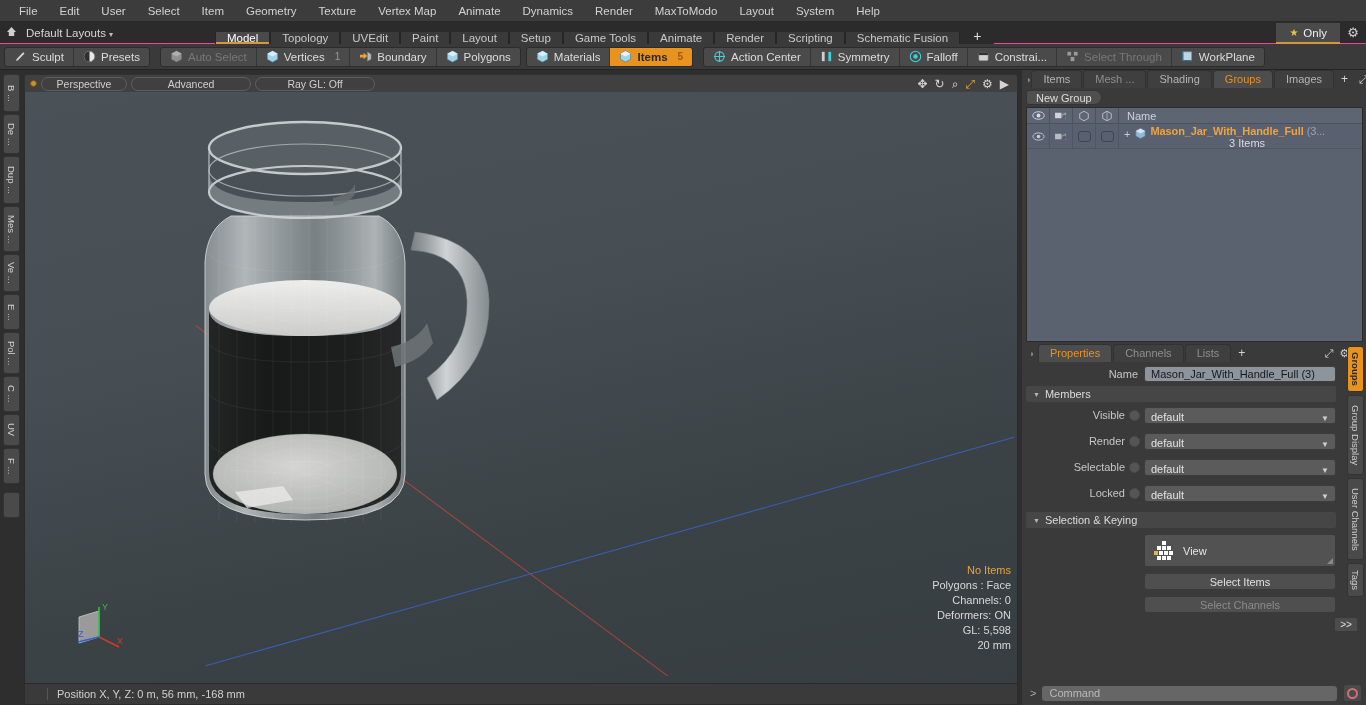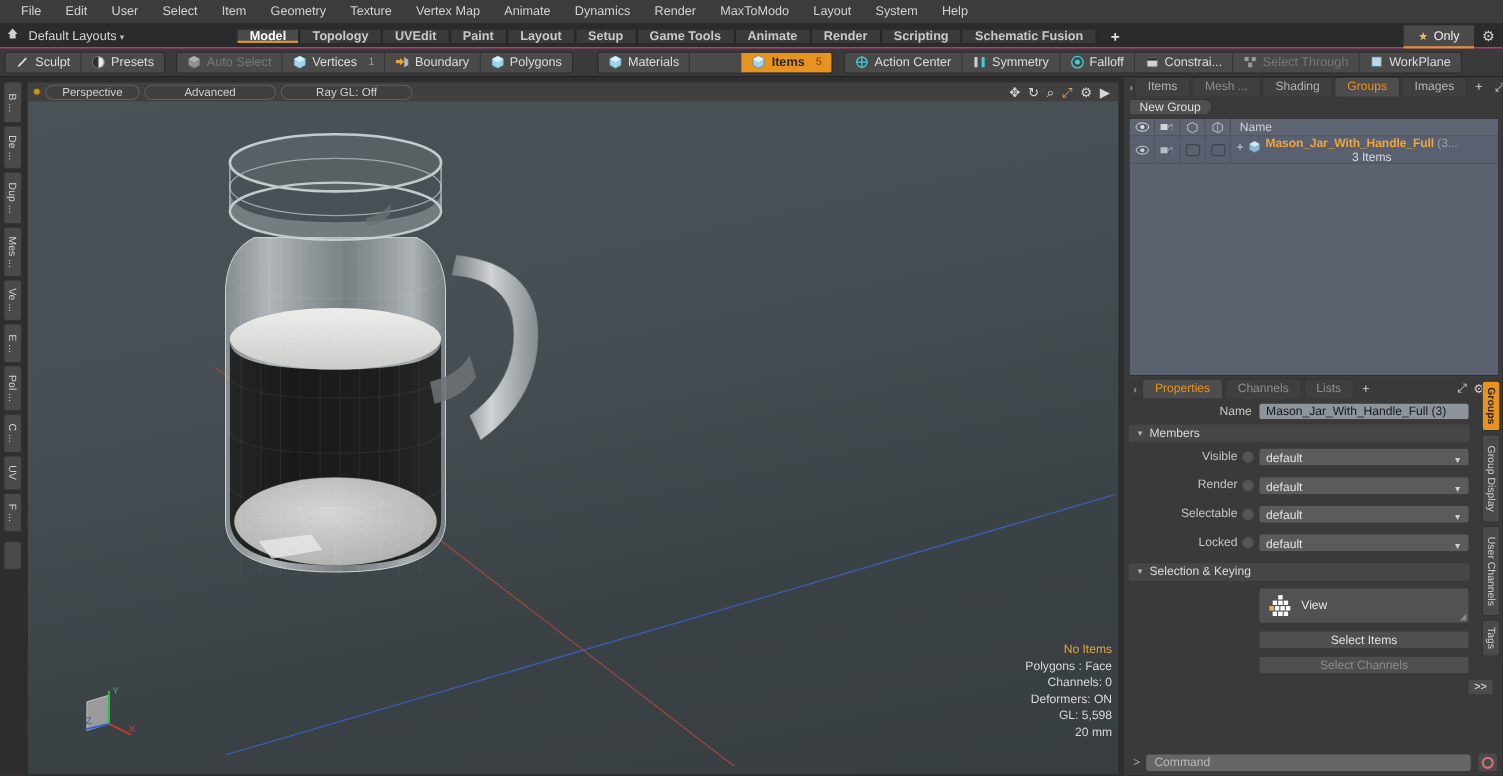--- a/index.html
+++ b/index.html
@@ -23,21 +23,21 @@
   }
 
   
   .layoutbar{
     height:22px; background:#2b2b2b; display:flex; align-items:center; flex:0 0 22px;
     border-bottom:1px solid #ec4899; position:relative;
   }
   .home-ico{ width:22px; text-align:center; color:#cfcfcf; font-size:11px; }
   .layout-drop{ color:#d6d6d6; font-size:11.5px; padding:0 6px 0 4px; white-space:nowrap;}
   .layout-drop .caret{ font-size:8px; margin-left:3px; color:#bdbdbd;}
-  .ltabs{ display:flex; align-items:center; height:22px; margin-left:96px;font-weight:bold;}
+  .ltabs{ display:flex; align-items:flex-end; height:22px; margin-left:96px;}
   .ltab{
     padding:0 11px; display:flex; align-items:center; font-size:11.5px; color:#c9c9c9;
     background:#3a3a3a; border-left:1px solid #262626; border-right:1px solid #262626;
     position:relative; white-space:nowrap;
   }
   .ltab.active{ background:#4a4a4a; color:#fff; }
   .ltab.active:after{ content:""; position:absolute; left:0; right:0; bottom:0; height:2px; background:#d8963a;}
   .ltab.plus{ background:#2b2b2b; border:none; font-size:14px; color:#e0e0e0; padding:0 13px;}
   .lspacer{ flex:1; }
   .only-btn{
@@ -348,21 +348,21 @@
         <span class="cube">
           <svg width="13" height="13" viewBox="0 0 14 14">
               <path d="M7 1 L12.5 4 V10 L7 13 L1.5 10 V4 Z" fill="#9fd4ea" stroke="#5a93ad" stroke-width=".7"></path>
               <path d="M7 1 L12.5 4 L7 7 L1.5 4 Z" fill="#d8eef8"></path>
             </svg>
         </span>
         <span>Polygons</span>
       </div>
     </div>
 
-    <div class="grp" style="margin-left:18px;gap:47px;">
+    <div class="grp" style="margin-left:1px;">
       <div class="gbtn">
         <span class="cube">
           <svg width="13" height="13" viewBox="0 0 14 14">
               <path d="M7 1 L12.5 4 V10 L7 13 L1.5 10 V4 Z" fill="#9fd4ea" stroke="#5a93ad" stroke-width=".7"></path>
               <path d="M7 1 L12.5 4 L7 7 L1.5 4 Z" fill="#d8eef8"></path>
             </svg>
         </span>
         <span>Materials</span>
       </div>
       <div class="gbtn active">
@@ -587,20 +587,23 @@
             <line x1="30" y1="38" x2="30" y2="8" stroke="#2fbd45" stroke-width="1.6"></line>
             <text x="33" y="11" fill="#2fbd45" font-size="9" font-family="Liberation Sans, sans-serif">Y</text>
             <line x1="30" y1="38" x2="50" y2="48" stroke="#d0392b" stroke-width="1.6"></line>
             <text x="48" y="45" fill="#d0392b" font-size="9" font-family="Liberation Sans, sans-serif">X</text>
             <line x1="30" y1="38" x2="9" y2="43" stroke="#2f5fd0" stroke-width="1.6"></line>
             <text x="9" y="38" fill="#2f5fd0" font-size="9" font-family="Liberation Sans, sans-serif">Z</text>
           </svg>
         </div>
       </div>
 
+      <div class="statusbar">
+        <div class="txt">Position X, Y, Z:   0 m, 56 mm, -168 mm</div>
+      </div>
     </div>
 
     <div class="rightpanel">
 
       <div class="rp-tabrow">
         <div class="rp-corner">◗</div>
         <div class="rp-tab">Items</div>
         <div class="rp-tab dim">Mesh ...</div>
         <div class="rp-tab">Shading</div>
         <div class="rp-tab active">Groups</div>

